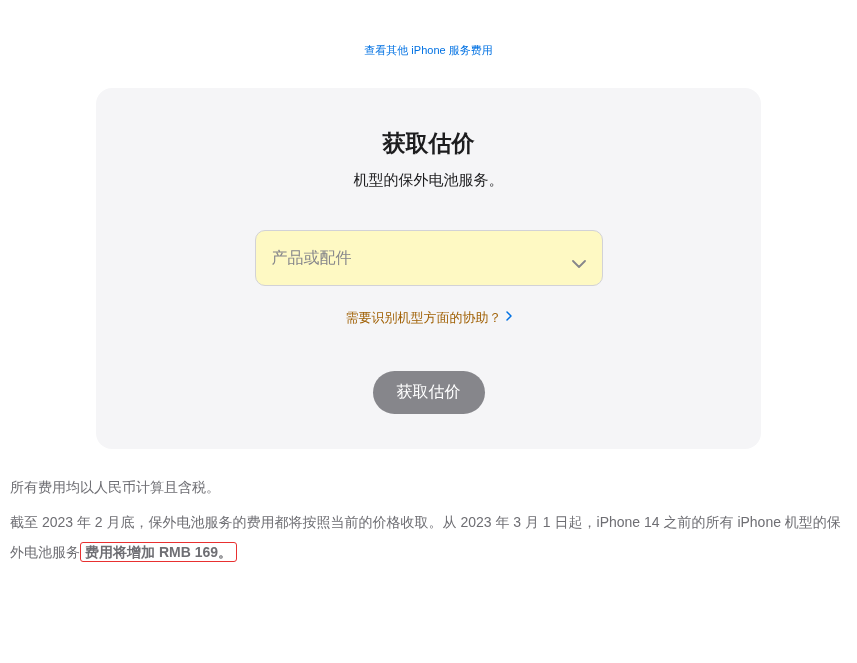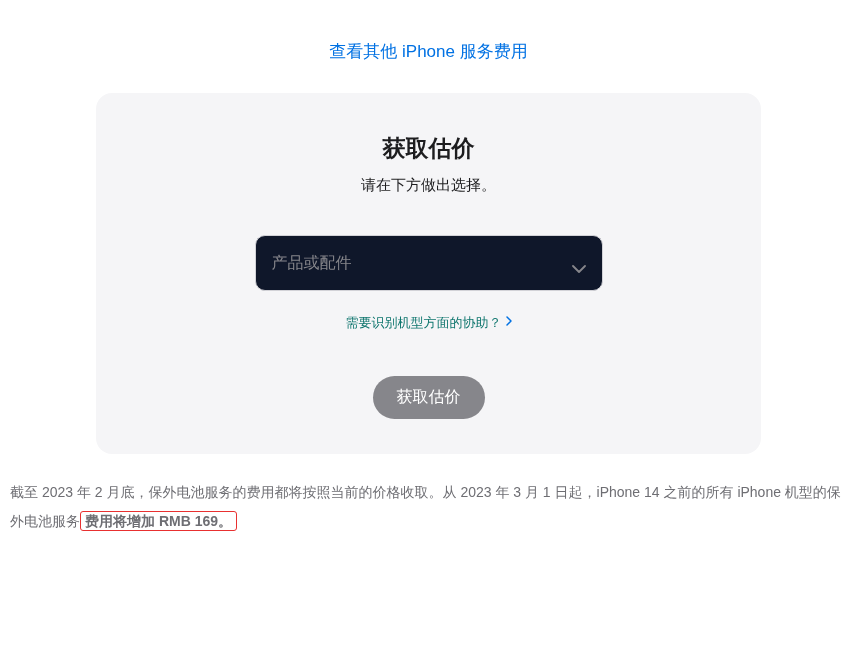--- a/index.html
+++ b/index.html
@@ -14,21 +14,21 @@
       height: 663px;
       overflow: hidden;
     }
     .top-link {
       text-align: center;
       padding: 40px 0 30px 0;
     }
     .top-link a {
       color: #0071e3;
       text-decoration: none;
-      font-size: 17px;
+      font-size: 11px;
     }
     .card {
       background: #f5f5f7;
       border-radius: 16px;
       width: 665px;
       margin: 0 auto;
       padding: 40px 20px 35px 20px;
       text-align: center;
     }
     .card-title {
@@ -43,21 +43,21 @@
       margin-bottom: 40px;
     }
     .select-wrap {
       width: 348px;
       margin: 0 auto 22px auto;
       position: relative;
     }
     .select-box {
       width: 100%;
       height: 56px;
-      background: #0f172a;
+      background: #fef9c3;
       border: 1px solid #d2d2d7;
       border-radius: 10px;
       padding: 0 40px 0 16px;
       font-size: 16px;
       color: #86868b;
       text-align: left;
       display: flex;
       align-items: center;
       cursor: pointer;
       position: relative;
@@ -68,21 +68,21 @@
       top: 50%;
       transform: translateY(-50%);
       width: 14px;
       height: 8px;
     }
     .help-link {
       margin-top: 8px;
       margin-bottom: 44px;
     }
     .help-link a {
-      color: #0f766e;
+      color: #a16207;
       text-decoration: none;
       font-size: 13px;
       display: inline-flex;
       align-items: flex-start;
       gap: 4px;
     }
     .help-chevron {
       width: 6px;
       height: 10px;
     }
@@ -114,21 +114,21 @@
   </style>
 </head>
 <body>
 
 <div class="top-link">
   <a href="#">查看其他 iPhone 服务费用</a>
 </div>
 
 <div class="card">
   <div class="card-title">获取估价</div>
-  <div class="card-subtitle">请在下方做出选择。</div>
+  <div class="card-subtitle">机型的保外电池服务。</div>
 
   <div class="select-wrap">
     <div class="select-box">
       <span>产品或配件</span>
       <span class="chevron">
         <svg viewBox="0 0 14 8" width="14" height="8">
             <path d="M1 1 L7 7 L13 1" stroke="#86868b" stroke-width="1.8" fill="none" stroke-linecap="round" stroke-linejoin="round"></path>
           </svg>
       </span>
     </div>
@@ -143,16 +143,17 @@
             <path d="M1 1 L5 5 L1 9" stroke="#0071e3" stroke-width="1.5" fill="none" stroke-linecap="round" stroke-linejoin="round"></path>
           </svg>
       </span>
     </a>
   </div>
 
   <button class="submit-btn">获取估价</button>
 </div>
 
 <div class="footer-text">
+  <p>所有费用均以人民币计算且含税。</p>
   <p>
     <span>截至 2023 年 2 月底，保外电池服务的费用都将按照当前的价格收取。从 2023 年 3 月 1 日起，iPhone 14 之前的所有 iPhone 机型的保外电池服务</span><span class="highlight">费用将增加 RMB 169。</span>
   </p>
 </div>
 
 </body></html>

